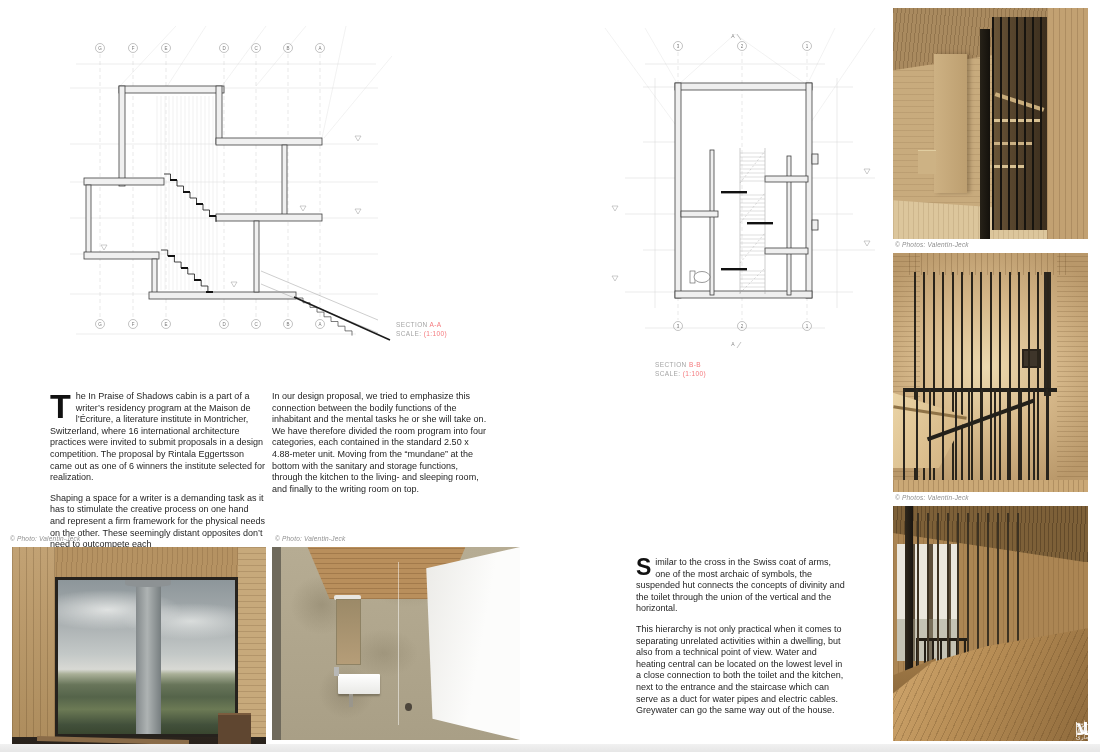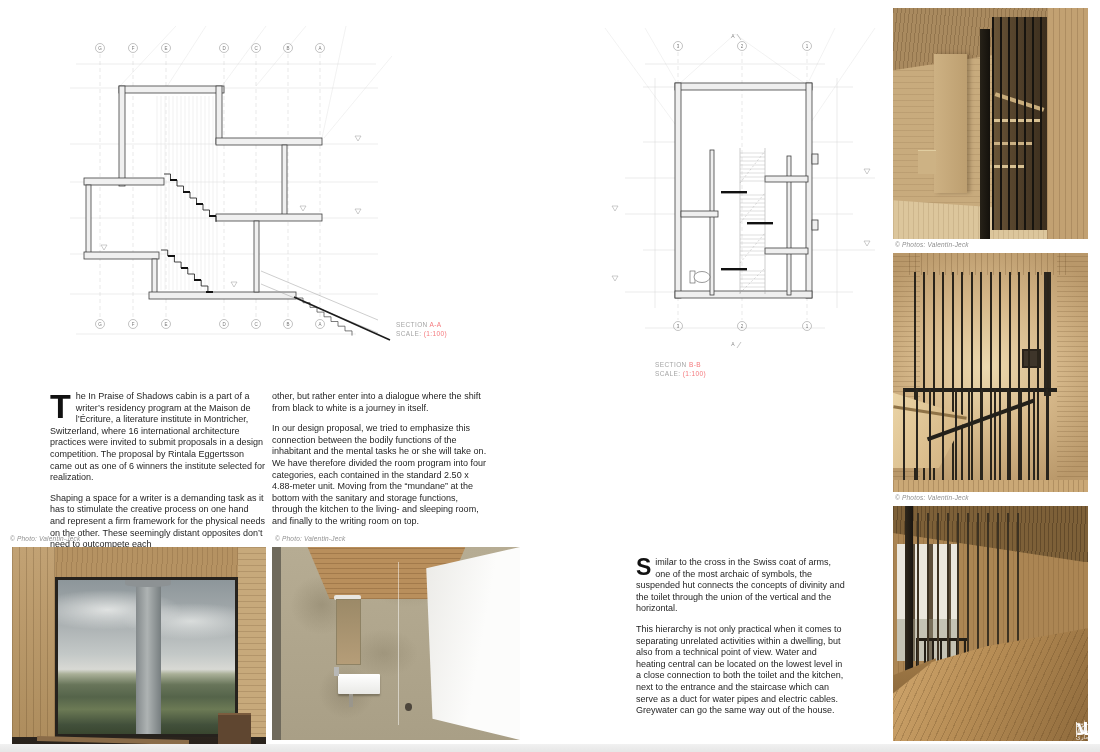--- a/index.html
+++ b/index.html
@@ -408,21 +408,20 @@
     <span>SCALE:</span>
     <span class="red">(1:100)</span>
   </div>
 
   <div class="col" style="left:50px;top:391px">
     <p><span class="dropcap-t">T</span><span>he In Praise of Shadows cabin is a part of a writer’s residency program at the Maison de l’Écriture, a literature institute in Montricher, Switzerland, where 16 international architecture practices were invited to submit proposals in a design competition. The proposal by Rintala Eggertsson came out as one of 6 winners the institute selected for realization.</span></p>
     <p><span>Shaping a space for a writer is a demanding task as it has to stimulate the creative process on one hand and represent a firm framework for the physical needs on the other. These seemingly distant opposites don’t need to outcompete each</span></p>
   </div>
 
   <div class="col" style="left:272px;top:391px">
-    <p><span>other, but rather enter into a dialogue where the shift from black to white is a journey in itself.</span></p>
     <p><span>In our design proposal, we tried to emphasize this connection between the bodily functions of the inhabitant and the mental tasks he or she will take on. We have therefore divided the room program into four categories, each contained in the standard 2.50 x 4.88-meter unit. Moving from the “mundane” at the bottom with the sanitary and storage functions, through the kitchen to the living- and sleeping room, and finally to the writing room on top.</span></p>
   </div>
 
   <div class="col" style="left:636px;top:557px;width:211px">
     <p><span class="dropcap-s">S</span><span>imilar to the cross in the Swiss coat of arms, one of the most archaic of symbols, the suspended hut connects the concepts of divinity and the toilet through the union of the vertical and the horizontal.</span></p>
     <p><span>This hierarchy is not only practical when it comes to separating unrelated activities within a dwelling, but also from a technical point of view. Water and heating central can be located on the lowest level in a close connection to both the toilet and the kitchen, next to the entrance and the staircase which can serve as a duct for water pipes and electric cables. Greywater can go the same way out of the house.</span></p>
   </div>
 
   <div class="credit" style="left:10px;top:535px">© Photo: Valentin-Jeck</div>
   <div class="credit" style="left:275px;top:535px">© Photo: Valentin-Jeck</div>

